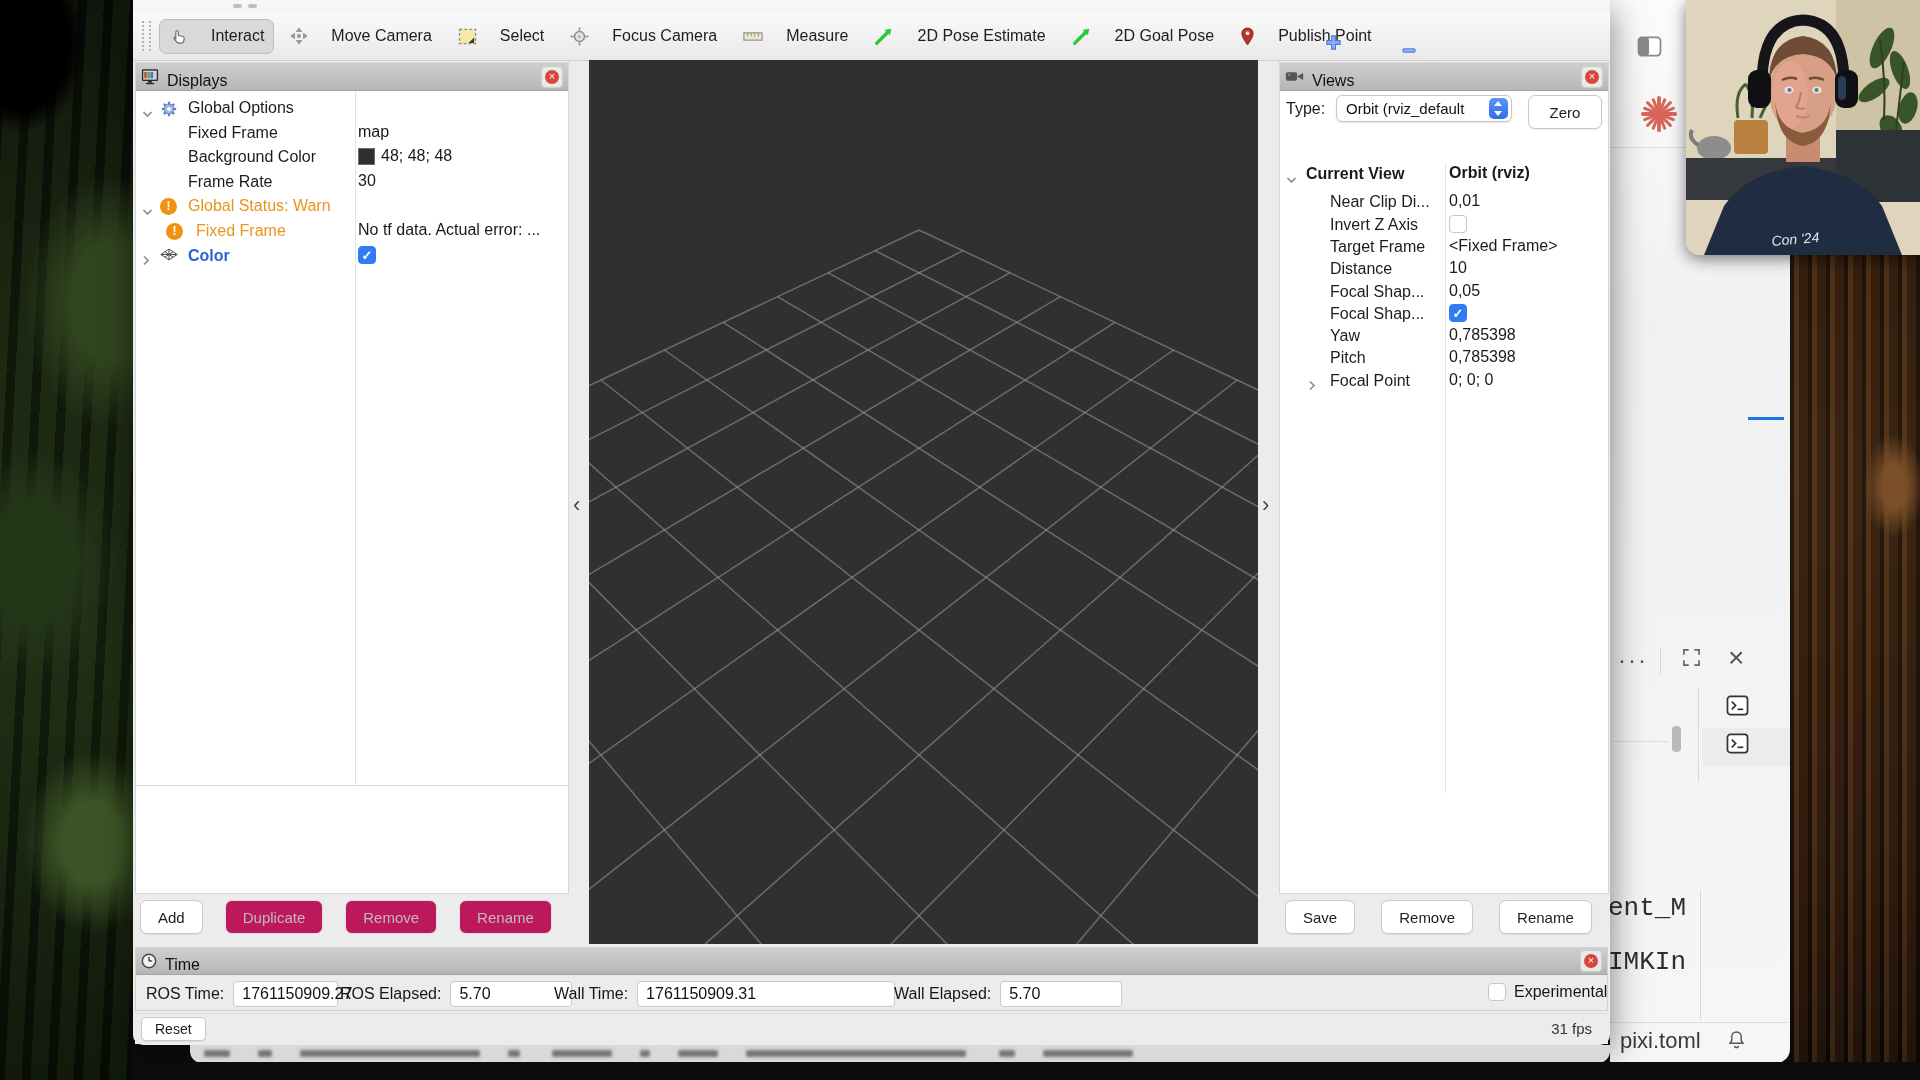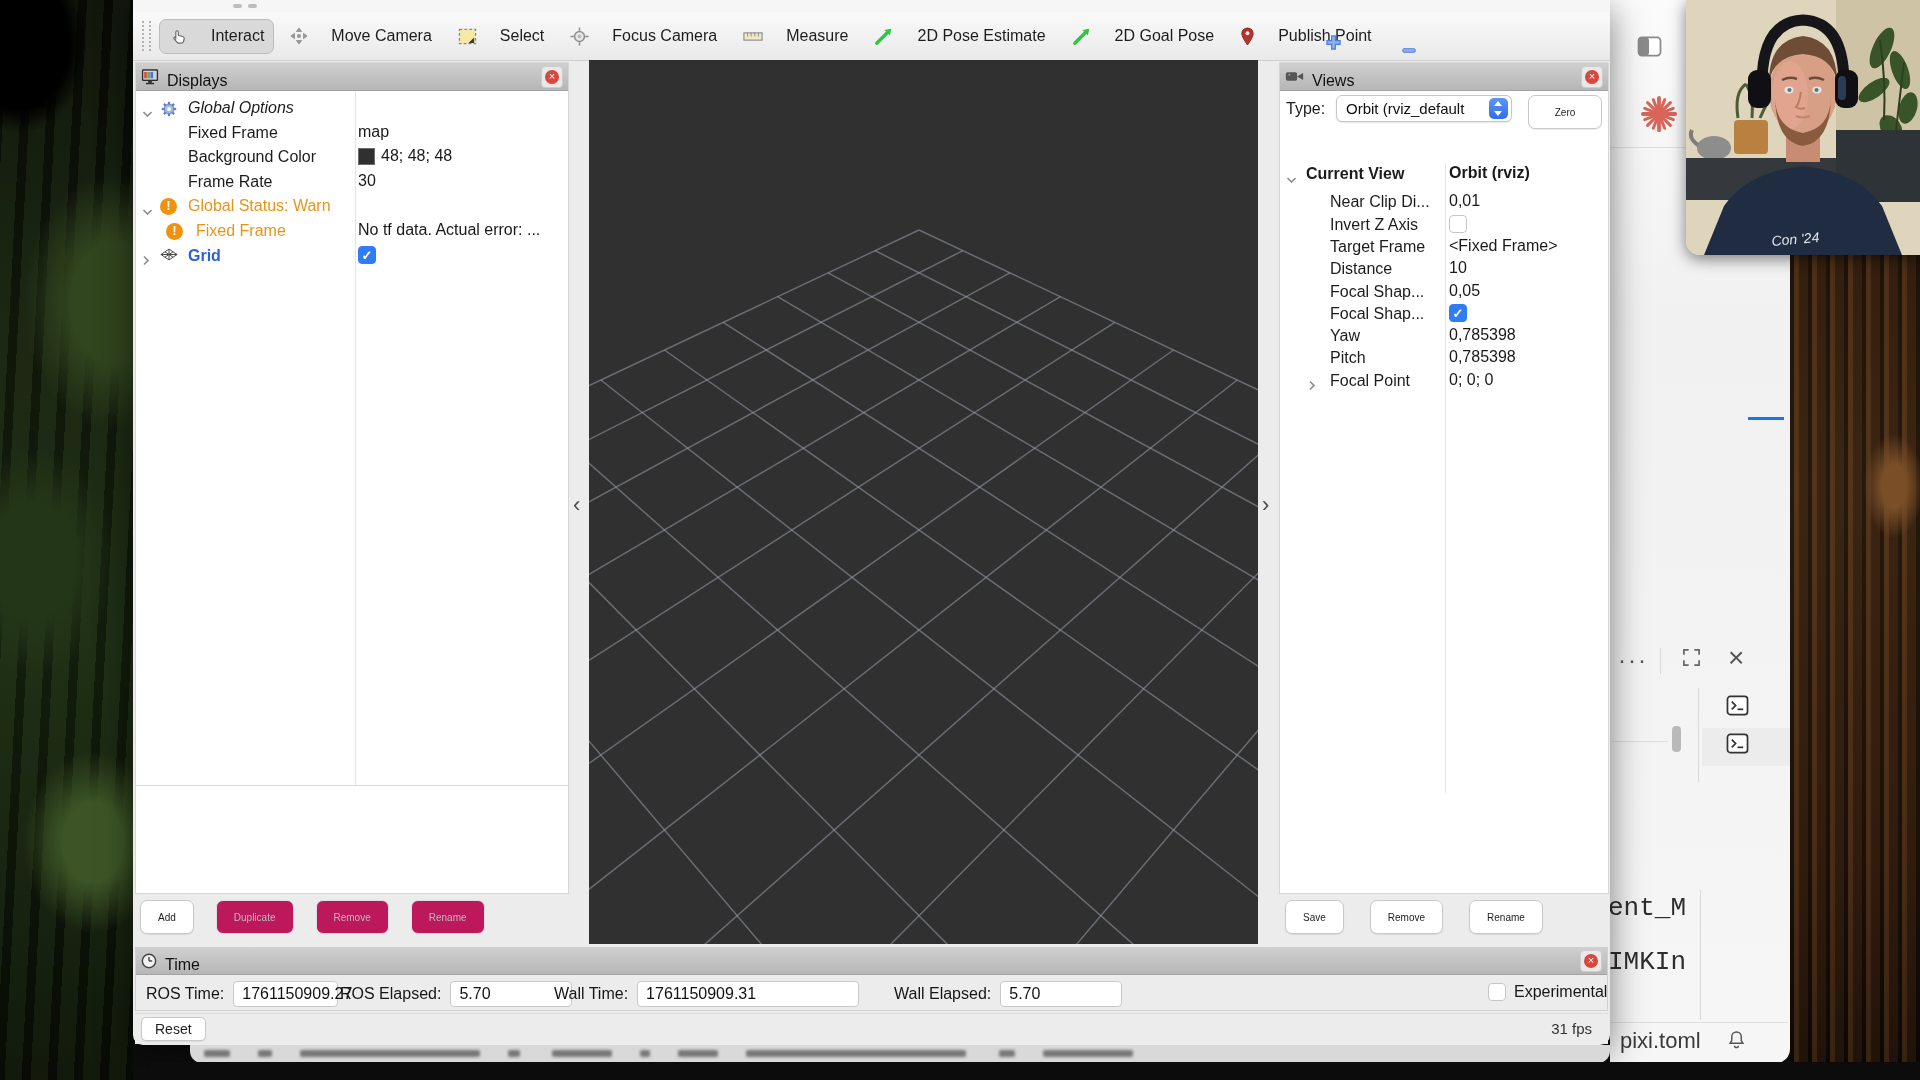--- a/index.html
+++ b/index.html
@@ -94,41 +94,41 @@
   .vtype-dd{position:absolute;left:50px;top:0;width:176px;height:27px;background:#fff;border:1px solid #c6c6c6;
             border-radius:6px;display:flex;align-items:center;padding:0 3px 0 9px;box-sizing:border-box;
             box-shadow:0 1px 2px rgba(0,0,0,.10);}
   .vtype-dd .txt{flex:1;font-size:15px;color:#111;white-space:nowrap;overflow:hidden;}
   .stepper{width:19px;height:21px;border-radius:5px;background:linear-gradient(#5b96f7,#2f6fe8);position:relative;flex:0 0 auto;}
   .stepper::before,.stepper::after{content:"";position:absolute;left:5px;border-left:4.5px solid transparent;border-right:4.5px solid transparent;}
   .stepper::before{top:3px;border-bottom:5px solid #fff;}
   .stepper::after{bottom:3px;border-top:5px solid #fff;}
   .zero-btn{position:absolute;right:0;top:0;width:74px;height:27px;}
   
-  .btn{height:27px;padding:16px 17px;font-size:10px;color:#1d1d1d;background:#fff;border:1px solid #c9c9c9;
+  .btn{height:27px;padding:16px 17px;font-size:15px;color:#1d1d1d;background:#fff;border:1px solid #c9c9c9;
        border-radius:7px;box-shadow:0 1px 1px rgba(0,0,0,.08);display:inline-flex;align-items:center;justify-content:center;}
   .btn.dis{background:#be185d;color:#bdbdbd;border-color:#e0e0e0;box-shadow:none;}
   .dp-btns{position:absolute;left:7px;top:900px;display:flex;gap:22px;}
   .vw-btns{position:absolute;left:1152px;top:900px;display:flex;gap:26px;}
   
   .gut{position:absolute;top:62px;width:20px;height:882px;background:#ececec;}
   .gut span{position:absolute;top:430px;left:4px;font-size:22px;color:#4a4a4a;}
   #gut-l{left:436px;} #gut-l span::before{content:"\2039";}
   #gut-r{left:1125px;} #gut-r span::before{content:"\203A";}
   #viewport{position:absolute;left:456px;top:60px;width:669px;height:884px;background:#303030;overflow:hidden;}
   
   #time-panel{position:absolute;left:2px;top:947px;width:1473px;height:64px;background:#ececec;border:1px solid #d0d0d0;box-sizing:border-box;}
   #time-panel .phead{height:26px;}
   .tfield{position:absolute;top:33px;display:flex;align-items:center;gap:9px;}
   .tfield .tlab{font-size:16px;color:#161616;white-space:nowrap;}
   .tin{height:26px;background:#fff;border:1px solid #c9c9c9;border-radius:4px;display:flex;align-items:center;
        padding:0 8px;font-size:16px;color:#111;box-sizing:border-box;}
   .tfield:nth-of-type(1){left:10px;}  .tfield:nth-of-type(1) .tin{width:105px;}
   .tfield:nth-of-type(2){left:204px;} .tfield:nth-of-type(2) .tin{width:122px;}
-  .tfield:nth-of-type(3){left:418px;} .tfield:nth-of-type(3) .tin{width:222px;}
+  .tfield:nth-of-type(3){left:418px;} .tfield:nth-of-type(3) .tin{width:258px;}
   .tfield:nth-of-type(4){left:758px;} .tfield:nth-of-type(4) .tin{width:122px;}
   .texp{position:absolute;top:35px;left:1352px;display:flex;align-items:center;gap:8px;}
   .texp .tlab{font-size:16px;color:#161616;}
   #statusrow{position:absolute;left:2px;top:1013px;width:1473px;height:30px;background:#ececec;border-top:1px solid #dcdcdc;}
   #reset-btn{position:absolute;left:6px;top:3px;height:24px;padding:0 13px;border-radius:5px;font-size:14px;}
   #fps{position:absolute;right:16px;top:6px;font-size:15px;color:#333;}
   
   .dockbar{position:absolute;left:190px;top:1045px;width:1420px;height:18px;z-index:2;background:#d9d9d9;
            border-radius:0 0 12px 12px;overflow:hidden;}
   .dockbar i{display:inline-block;height:7px;margin:5px 14px 0 14px;background:#777;border-radius:2px;filter:blur(1.6px);vertical-align:top;}
@@ -344,21 +344,21 @@
                   <line x1="2" y1="10" x2="5" y2="10"></line>
                   <line x1="15" y1="10" x2="18" y2="10"></line>
                   <line x1="4.3" y1="4.3" x2="6.4" y2="6.4"></line>
                   <line x1="13.6" y1="13.6" x2="15.7" y2="15.7"></line>
                   <line x1="4.3" y1="15.7" x2="6.4" y2="13.6"></line>
                   <line x1="13.6" y1="6.4" x2="15.7" y2="4.3"></line>
                 </g>
                 <circle cx="10" cy="10" r="2.2" fill="#fff"></circle>
               </svg>
             </span>
-            <span class="tlabel" style="left: 52px; font-style: italic;">Global Options</span>
+            <span class="tlabel" style="left: 52px;">Global Options</span>
           </div>
           <div class="trow" style="top: 30.6px;">
             <span class="tlabel" style="left: 52px;">Fixed Frame</span>
             <div class="dval" style="left: 222px;">
               <span class="vtext">map</span>
             </div>
           </div>
           <div class="trow" style="top: 55.2px;">
             <span class="tlabel" style="left: 52px;">Background Color</span>
             <div class="dval" style="left: 222px;">
@@ -391,21 +391,21 @@
                 <polyline points="2,1.5 6,5.5 2,9.5" fill="none" stroke="#8e8e8e" stroke-width="1.7"></polyline>
               </svg></span>
             <span class="ticon" style="position: absolute; left: 24px; top: 3px;">
               <svg viewBox="0 0 20 14" width="18" height="13">
                 <g fill="none" stroke="#4a4a4a" stroke-width="1.1">
                   <path d="M10 1 L19 7 L10 13 L1 7 Z"></path>
                   <path d="M5.5 4 L14.5 10 M14.5 4 L5.5 10 M10 1 L10 13 M1 7 L19 7"></path>
                 </g>
               </svg>
             </span>
-            <span class="tlabel linkt" style="left: 52px;">Grid</span>
+            <span class="tlabel linkt" style="left: 52px;">Color</span>
             <div class="dval" style="left: 222px;">
               <span class="cbx on"></span>
             </div>
           </div>
         </div>
       <div class="hline" style="left:0;top:722px;width:100%;"></div>
     </div>
     <div class="dp-btns" id="dp-btns">
         <button class="btn">Add</button>
         <button class="btn dis">Duplicate</button>

